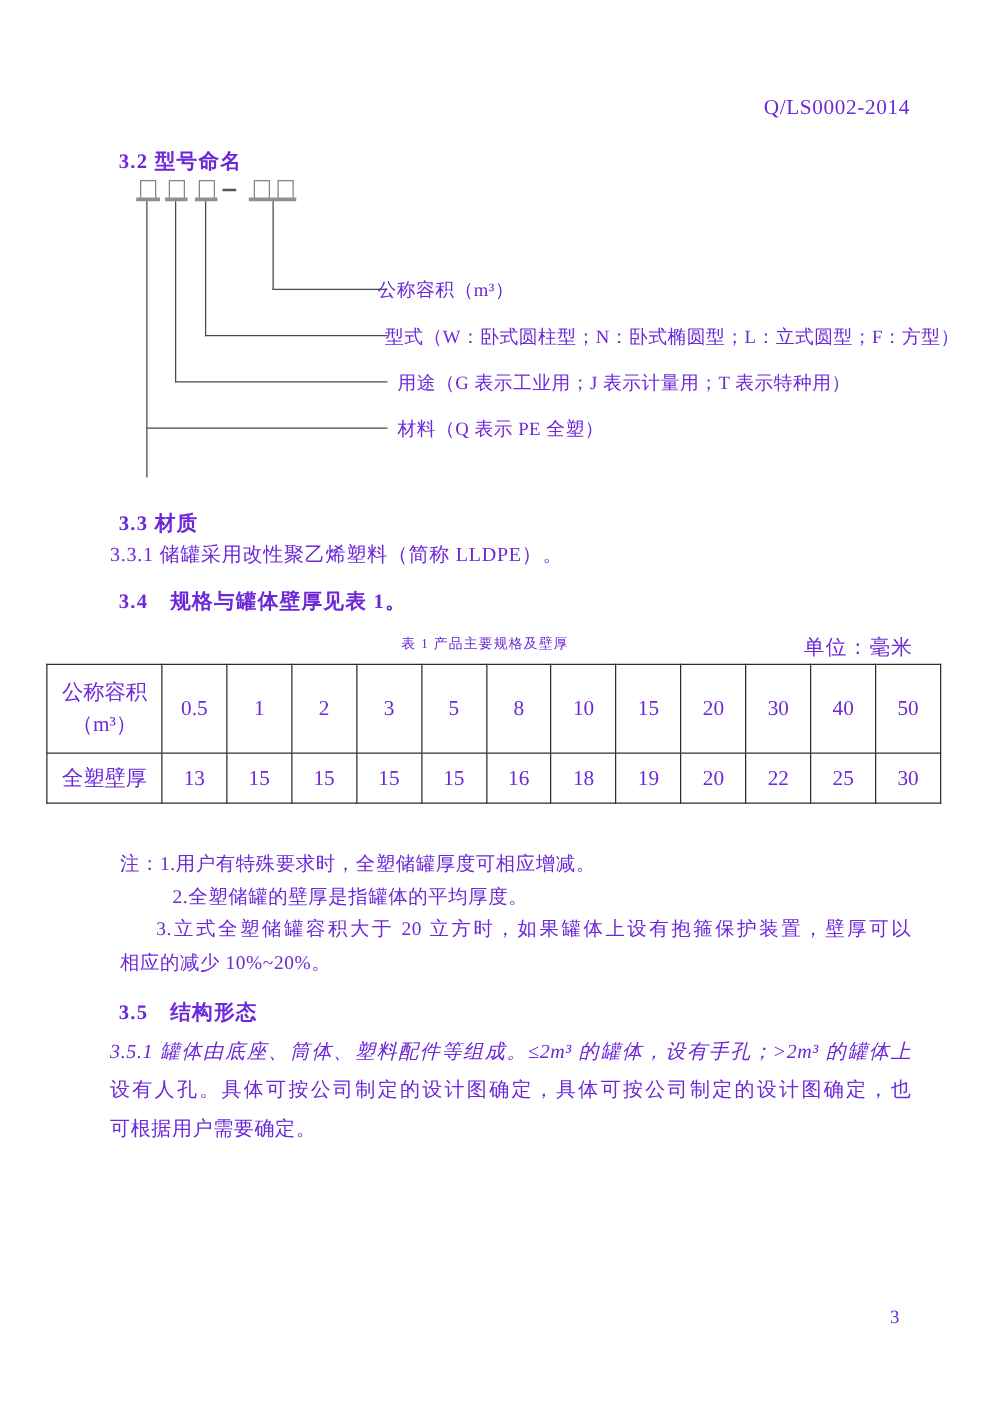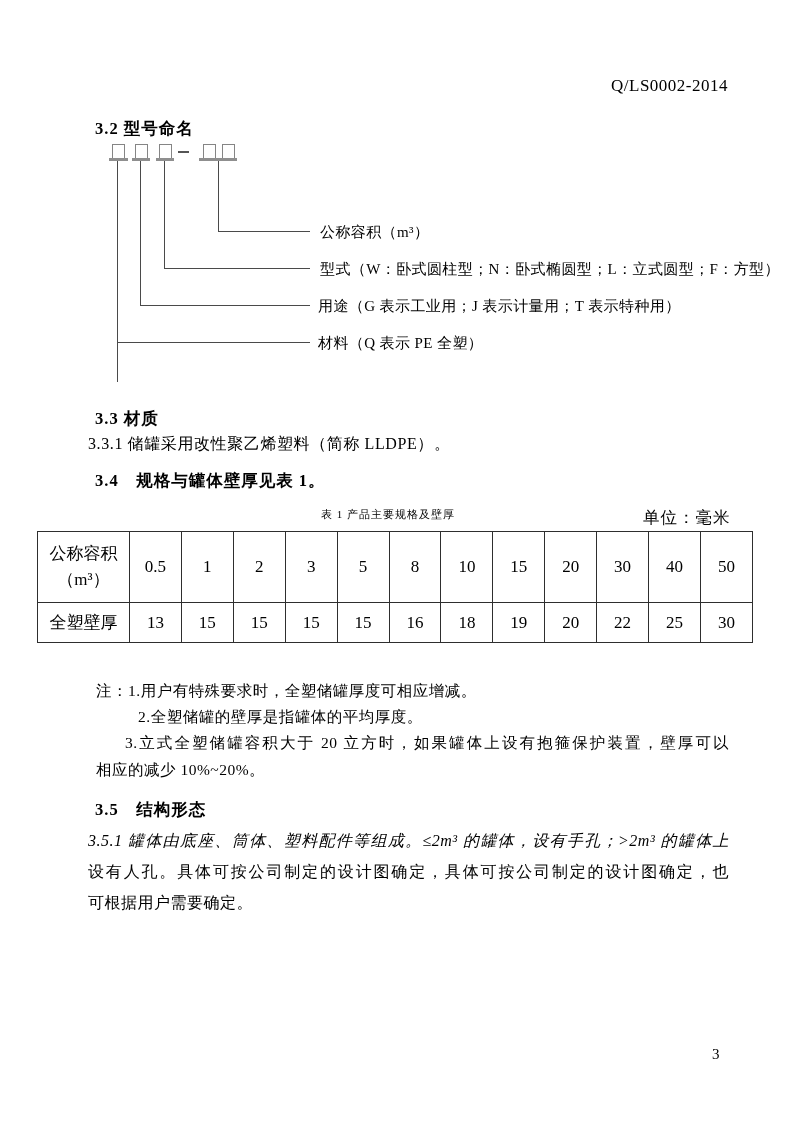--- a/index.html
+++ b/index.html
@@ -1,19 +1,19 @@
 <!DOCTYPE html>
 <html><head>
 <meta charset="utf-8">
 <style>
   html,body { margin:0; padding:0; background:#ffffff; }
   .page {
     position:relative; width:800px; height:1131px; background:#ffffff;
     font-family:"Liberation Serif","DejaVu Serif",serif;
-    color:#000000; overflow:hidden;
+    color:#6d28d9; overflow:hidden;
   }
   .abs { position:absolute; }
   .doc-code { top:76px; left:550px; width:178px; text-align:right; font-size:17px; letter-spacing:0.5px; }
   .h-sec { font-weight:bold; font-size:16.5px; letter-spacing:1px; }
   .h32 { top:118px; left:95px; }
   .h33 { top:408px; left:95px; }
   .h34 { top:470px; left:95px; font-size:16.5px; }
   .h34 .bold-part { font-weight:bold; letter-spacing:1px; }
   .h34 .rest-part { font-weight:bold; letter-spacing:1px; }
   .h35 { top:799px; left:95px; }
@@ -79,22 +79,22 @@
     <div class="abs vline" style="left:117px;top:161px;height:221px;"></div>
     <div class="abs vline" style="left:140px;top:161px;height:145px;"></div>
     <div class="abs vline" style="left:164px;top:161px;height:108px;"></div>
     <div class="abs vline" style="left:218px;top:161px;height:71px;"></div>
 
     <div class="abs hline" style="left:218px;top:231px;width:92px;"></div>
     <div class="abs hline" style="left:164px;top:268px;width:146px;"></div>
     <div class="abs hline" style="left:140px;top:305px;width:170px;"></div>
     <div class="abs hline" style="left:117px;top:342px;width:193px;"></div>
 
-    <div class="abs diag-label" style="left:320px;top:223px;">公称容积（m³）</div>
-    <div class="abs diag-label" style="left:320px;top:260px;text-align:right;">型式（W：卧式圆柱型；N：卧式椭圆型；L：立式圆型；F：方型）</div>
+    <div class="abs diag-label" style="left:302px;top:223px;">公称容积（m³）</div>
+    <div class="abs diag-label" style="left:308px;top:260px;text-align:right;">型式（W：卧式圆柱型；N：卧式椭圆型；L：立式圆型；F：方型）</div>
     <div class="abs diag-label" style="left:318px;top:297px;">用途（G 表示工业用；J 表示计量用；T 表示特种用）</div>
     <div class="abs diag-label" style="left:318px;top:334px;">材料（Q 表示 PE 全塑）</div>
   </div>
 
   <div class="abs h-sec h33">3.3 材质</div>
   <div class="abs body-line p331">3.3.1 储罐采用改性聚乙烯塑料（简称 LLDPE）。</div>
 
   <div class="abs h34">
     <span class="bold-part">3.4　规格与罐体壁厚</span><span class="rest-part">见表 1。</span>
   </div>

